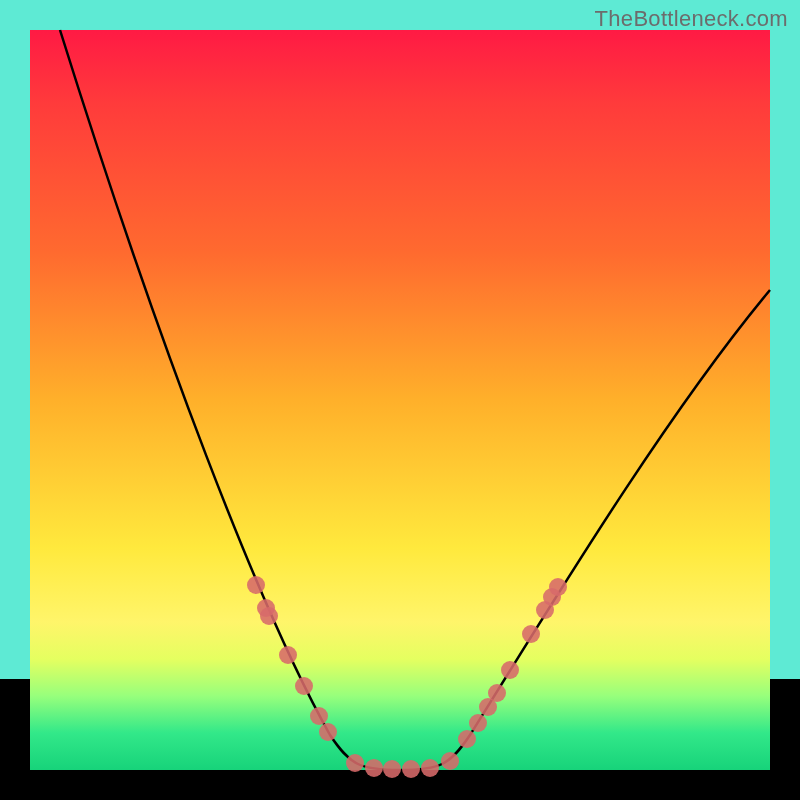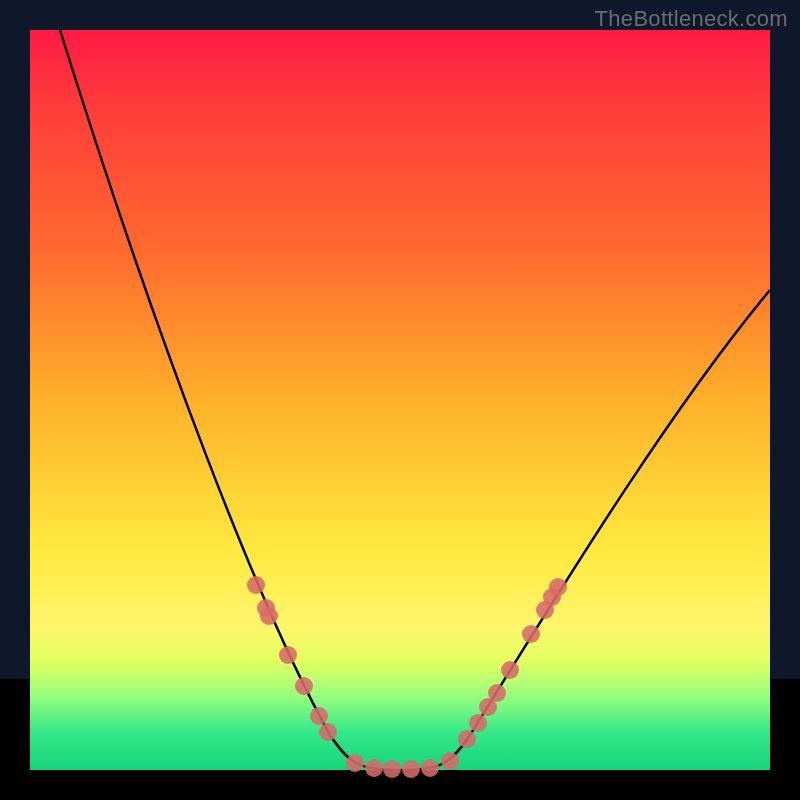--- a/index.html
+++ b/index.html
@@ -8,21 +8,21 @@
     width: 800px;
     height: 800px;
     background: #000;
     overflow: hidden;
     font-family: Arial, Helvetica, sans-serif;
   }
   .frame {
     position: relative;
     width: 800px;
     height: 679px;
-    background: #0f172a;
+    background: #5eead4;
   }
   .plot {
     position: absolute;
     left: 30px;
     top: 30px;
     width: 740px;
     height: 740px;
     background: linear-gradient(
       to bottom,
       #ff1a44 0%,

